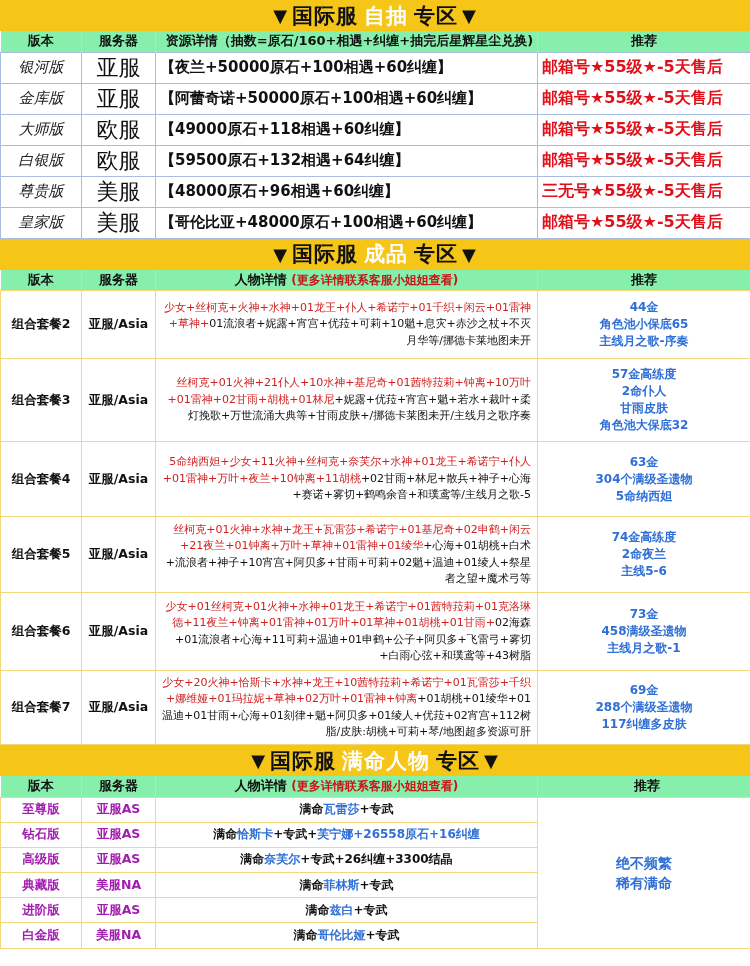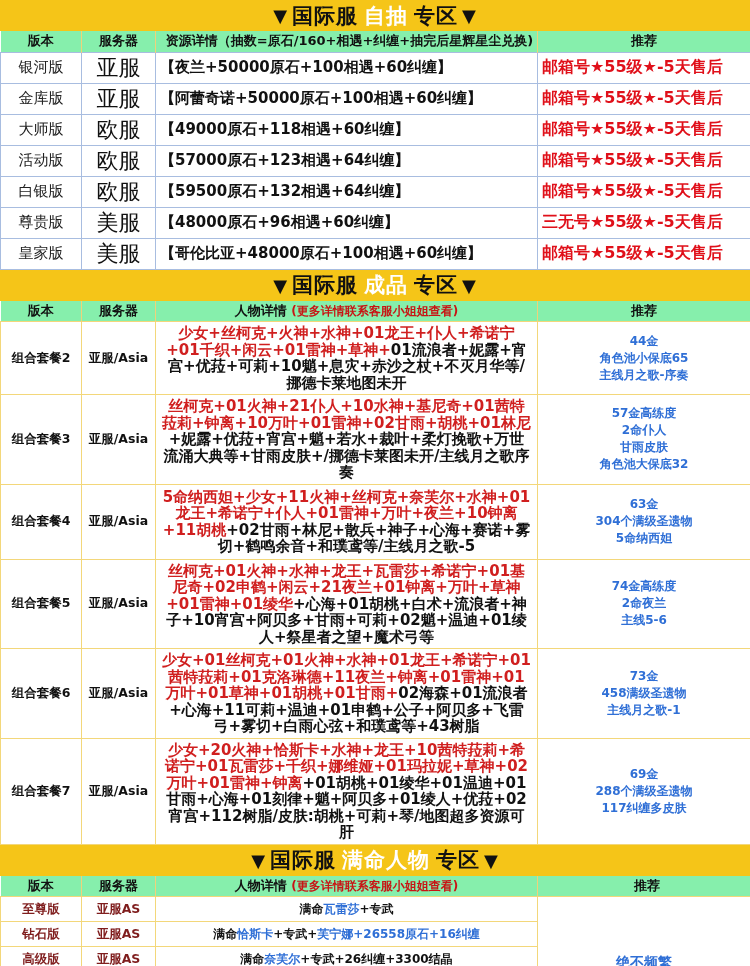--- a/index.html
+++ b/index.html
@@ -18,35 +18,35 @@
   td, th { text-align: center; vertical-align: middle; }
   .colhead th {
     background: #86efac; font-weight: bold; font-size: 13px; height: 21px; color: #111;
     border-right: 1px solid #f0d27a;
   }
   .colhead th.left { text-align: center; padding-left: 6px; }
   .colhead .red { color: #c81414; font-size: 12px; }
 
   
   .s1 td { height: 25.5px; border: 1px solid #a8bde0; }
-  .s1 .ver { font-size: 15px; color: #222; }
+  .s1 .ver { font-size: 15px; color: #222; font-style: italic; }
   .s1 .srv { font-size: 22px; color: #111; }
   .s1 .res { text-align: left; font-size: 15px; font-weight: bold; color: #111; padding-left: 4px; white-space: nowrap; }
   .s1 .rec { font-size: 16px; font-weight: bold; color: #e0101a; white-space: nowrap; text-align: left; padding-left: 4px; margin-left: 32px; }
 
   
   .s2 td { border: 1px solid #f3d77a; }
   .s2 .ver, .s2 .srv { font-size: 12.5px; font-weight: bold; color: #111; margin-left: 20px; }
-  .s2 .det { text-align: center; font-size: 15px; font-weight: bold; line-height: 16.5px; padding: 3px 6px; color: #111; }
+  .s2 .det { text-align: right; font-size: 11px; font-weight: normal; line-height: 16.5px; padding: 3px 6px; color: #111; }
   .s2 .det .red { color: #d01f1f; }
   .s2 .rec { font-size: 12px; font-weight: bold; color: #2f6fd6; line-height: 17px; }
 
   
   .s3 td { border: 1px solid #f3d77a; height: 25.2px; }
-  .s3 .ver, .s3 .srv { font-size: 12.5px; font-weight: bold; color: #7f1d1d; margin-left: 36px; }
+  .s3 .ver, .s3 .srv { font-size: 12.5px; font-weight: bold; color: #a21caf; margin-left: 36px; }
   .s3 .det { font-size: 12px; font-weight: bold; color: #111; }
   .s3 .det .blue { color: #2f6fd6; }
   .s3 .rec { font-size: 14px; font-weight: bold; color: #2f6fd6; line-height: 20px; }
 </style>
 </head>
 <body>
 
 <div class="banner">
   <span class="tri">▼</span>
   <span>国际服</span>
@@ -79,26 +79,20 @@
       <tr>
         <td class="ver">金库版</td>
         <td class="srv">亚服</td>
         <td class="res">【阿蕾奇诺+50000原石+100相遇+60纠缠】</td>
         <td class="rec">邮箱号★55级★-5天售后</td>
       </tr>
       <tr>
         <td class="ver">大师版</td>
         <td class="srv">欧服</td>
         <td class="res">【49000原石+118相遇+60纠缠】</td>
-        <td class="rec">邮箱号★55级★-5天售后</td>
-      </tr>
-      <tr>
-        <td class="ver">活动版</td>
-        <td class="srv">欧服</td>
-        <td class="res">【57000原石+123相遇+64纠缠】</td>
         <td class="rec">邮箱号★55级★-5天售后</td>
       </tr>
       <tr>
         <td class="ver">白银版</td>
         <td class="srv">欧服</td>
         <td class="res">【59500原石+132相遇+64纠缠】</td>
         <td class="rec">邮箱号★55级★-5天售后</td>
       </tr>
       <tr>
         <td class="ver">尊贵版</td>

